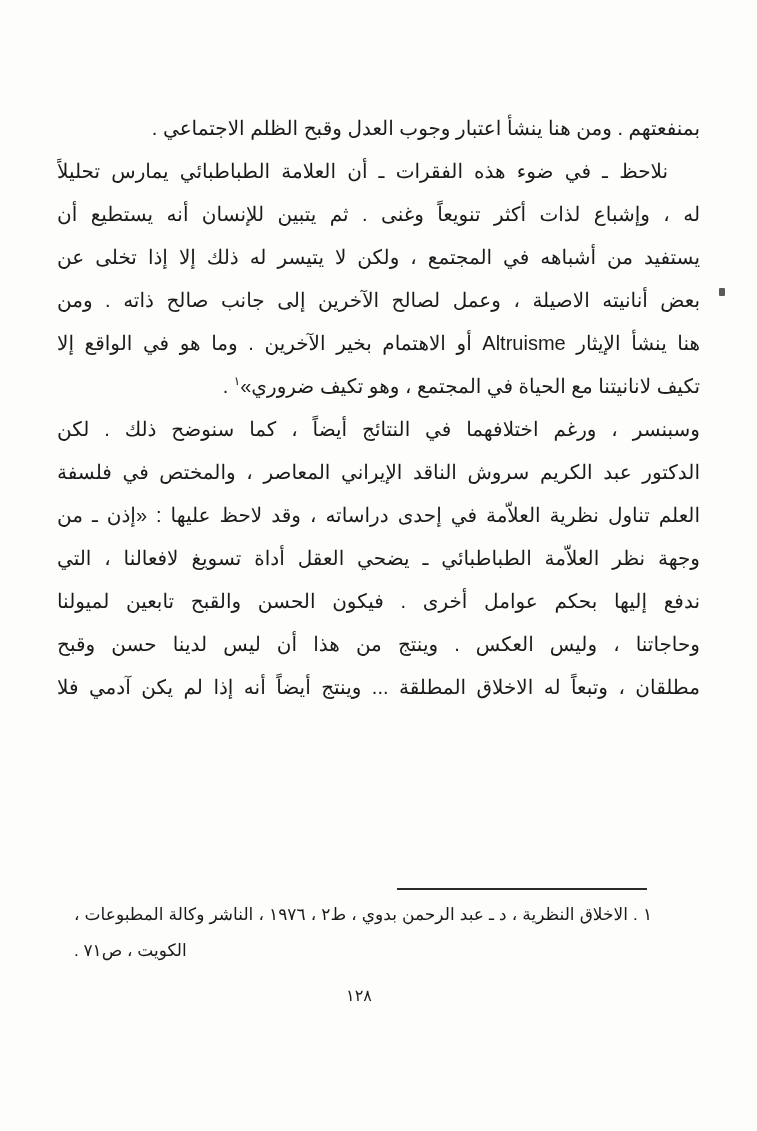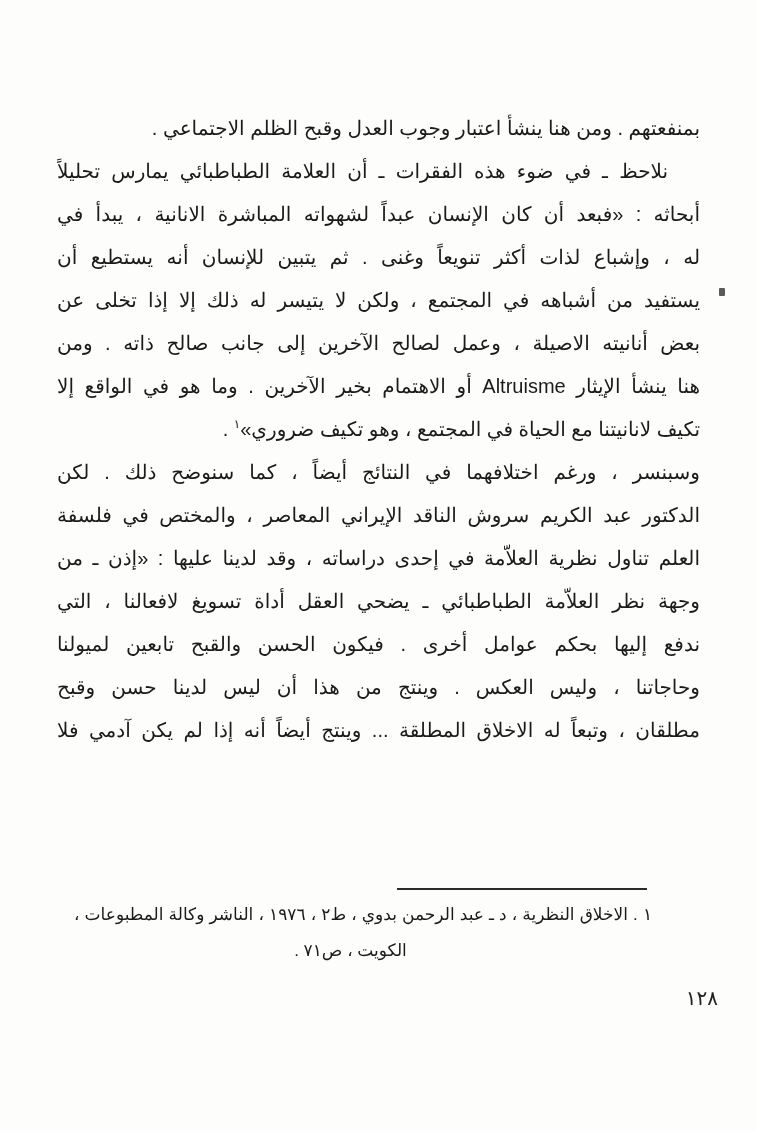--- a/index.html
+++ b/index.html
@@ -51,35 +51,36 @@
     position: absolute;
     top: 897px;
     right: 105px;
     width: 578px;
     direction: rtl;
     font-size: 17px;
   }
   .footnote .fn-line {
     height: 36px;
     line-height: 36px;
-    text-align: center;
+    text-align: left;
     overflow: hidden;
   }
   .footnote .fn-line.justify {
     text-align: justify;
     text-justify: inter-word;
     text-align-last: justify;
   }
   .footnote .fn-line.indent { padding-right: 25px; }
   .page-number {
     position: absolute;
     top: 986px;
     left: 0;
     width: 718px;
-    font-size: 20px;
+    text-align: center;
+    font-size: 16px;
     color: #222;
   }
   .ink-speck {
     position: absolute;
     left: 719px;
     top: 288px;
     width: 6px;
     height: 8px;
     background: #3d3d3d;
     opacity: 0.85;
@@ -87,29 +88,28 @@
   }
 </style>
 </head>
 <body>
 
 <div class="page">
 
   <div class="body-text">
       <div class="line">بمنفعتهم . ومن هنا ينشأ اعتبار وجوب العدل وقبح الظلم الاجتماعي .</div>
       <div class="line justify indent">نلاحظ ـ في ضوء هذه الفقرات ـ أن العلامة الطباطبائي يمارس تحليلاً</div>
-      <div class="line justify">أبحاثه : «فبعد أن كان الإنسان عبداً لشهواته المباشرة الانانية ، يبدأ في</div>
       <div class="line justify">له ، وإشباع لذات أكثر تنويعاً وغنى . ثم يتبين للإنسان أنه يستطيع أن</div>
       <div class="line justify">يستفيد من أشباهه في المجتمع ، ولكن لا يتيسر له ذلك إلا إذا تخلى عن</div>
       <div class="line justify">بعض أنانيته الاصيلة ، وعمل لصالح الآخرين إلى جانب صالح ذاته . ومن</div>
       <div class="line justify">هنا ينشأ الإيثار Altruisme أو الاهتمام بخير الآخرين . وما هو في الواقع إلا</div>
       <div class="line">تكيف لانانيتنا مع الحياة في المجتمع ، وهو تكيف ضروري»<sup class="fn-marker">١</sup> .</div>
       <div class="line justify">وسبنسر ، ورغم اختلافهما في النتائج أيضاً ، كما سنوضح ذلك . لكن</div>
       <div class="line justify">الدكتور عبد الكريم سروش الناقد الإيراني المعاصر ، والمختص في فلسفة</div>
-      <div class="line justify">العلم تناول نظرية العلاّمة في إحدى دراساته ، وقد لدينا عليها : «إذن ـ من</div>
+      <div class="line justify">العلم تناول نظرية العلاّمة في إحدى دراساته ، وقد لاحظ عليها : «إذن ـ من</div>
       <div class="line justify">وجهة نظر العلاّمة الطباطبائي ـ يضحي العقل أداة تسويغ لافعالنا ، التي</div>
       <div class="line justify">ندفع إليها بحكم عوامل أخرى . فيكون الحسن والقبح تابعين لميولنا</div>
       <div class="line justify">وحاجاتنا ، وليس العكس . وينتج من هذا أن ليس لدينا حسن وقبح</div>
       <div class="line justify">مطلقان ، وتبعاً له الاخلاق المطلقة ... وينتج أيضاً أنه إذا لم يكن آدمي فلا</div>
     </div>
 
   <div class="footnote-rule"></div>
 
   <div class="footnote">
       <div class="fn-line justify">١ . الاخلاق النظرية ، د ـ عبد الرحمن بدوي ، ط٢ ، ١٩٧٦ ، الناشر وكالة المطبوعات ،</div>

